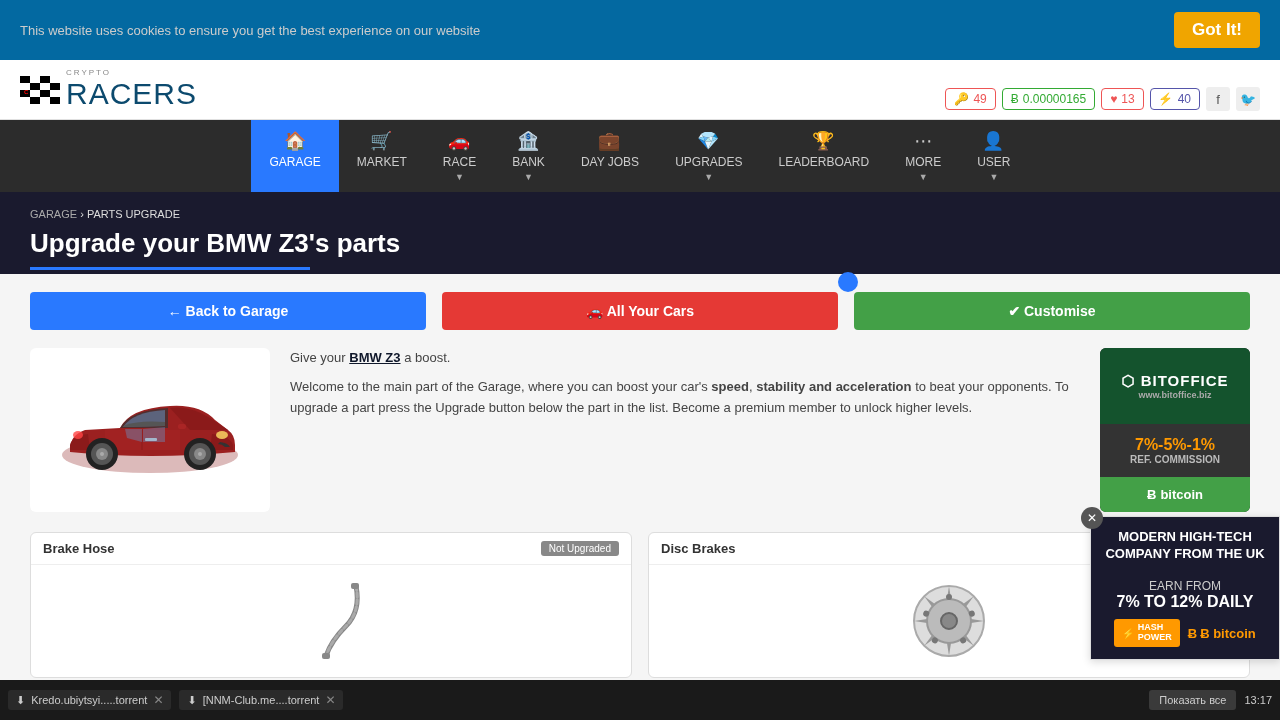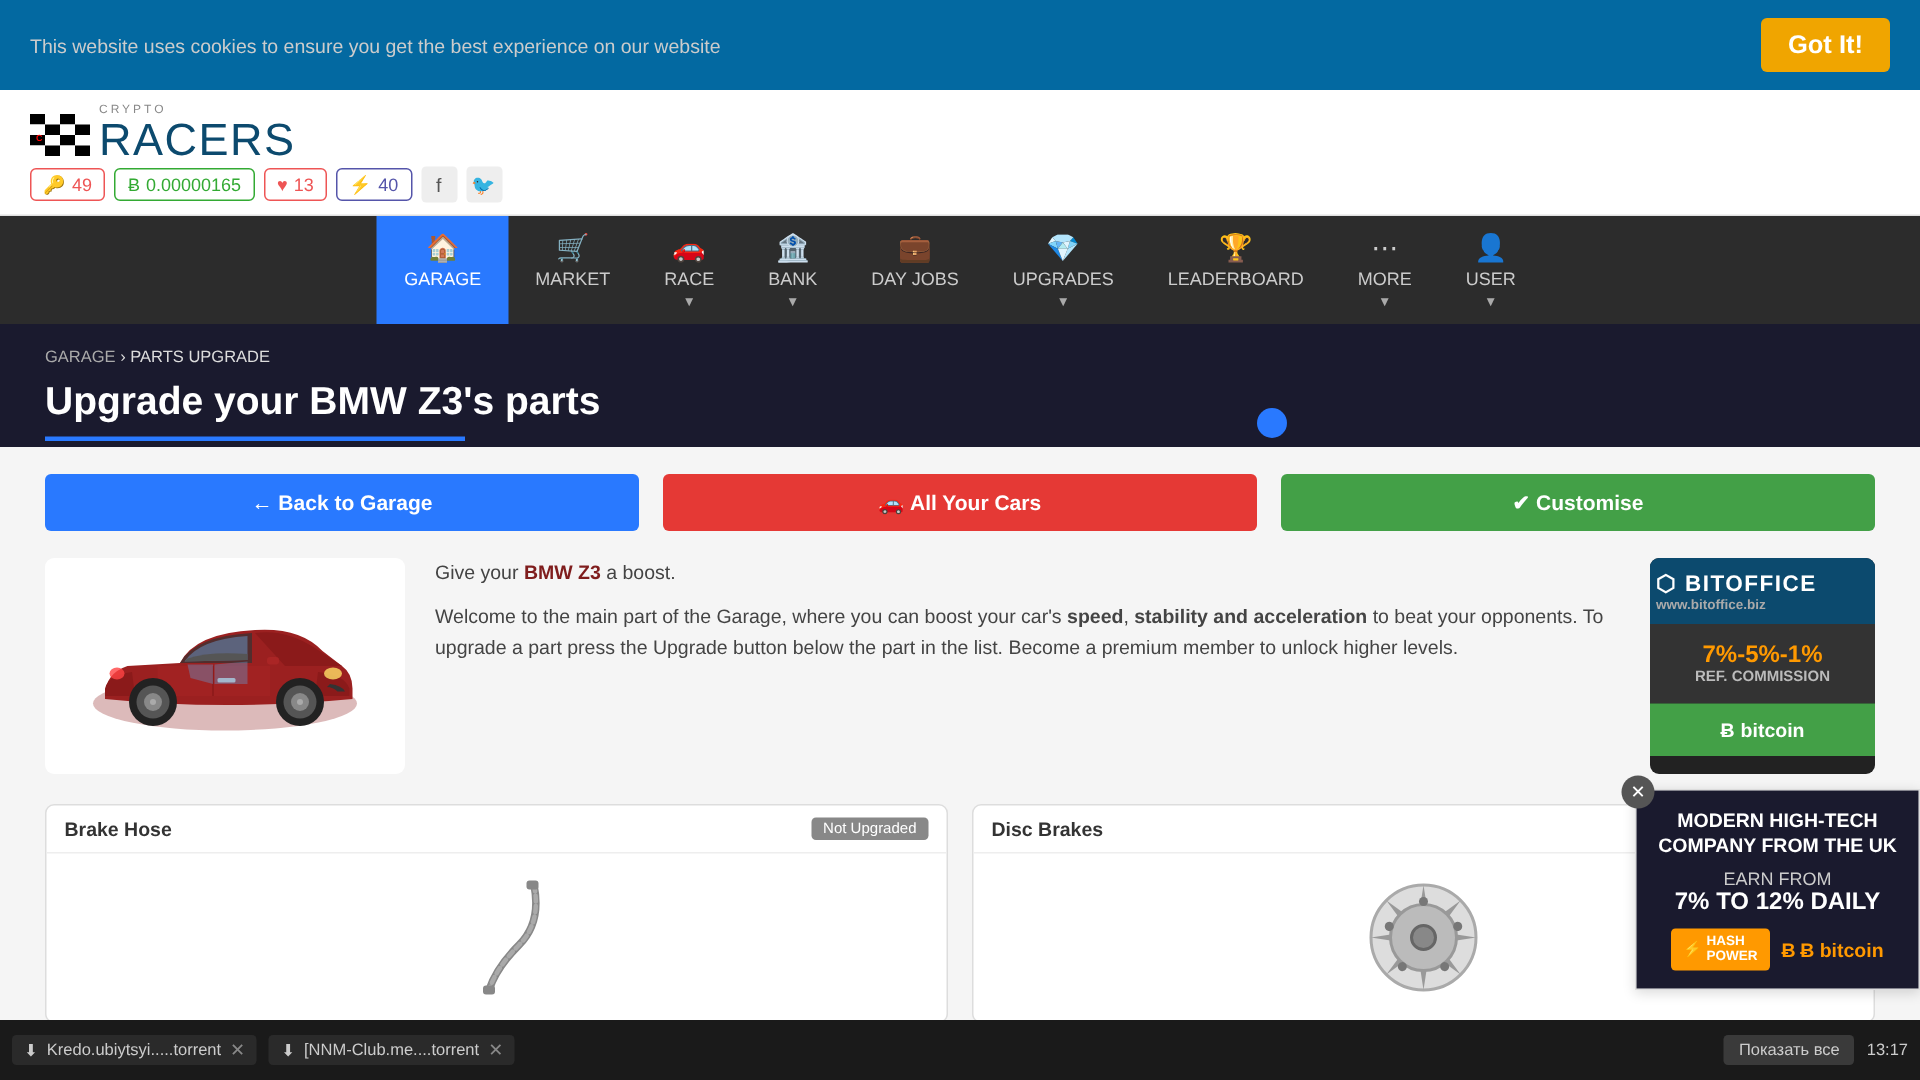--- a/index.html
+++ b/index.html
@@ -25,24 +25,23 @@
       font-size: 17px;
       font-weight: bold;
       white-space: nowrap;
     }
 
     
     .header {
       background: #fff;
       padding: 8px 20px;
       display: flex;
-      align-items: flex-start;
+      align-items: flex-end;
       justify-content: space-between;
       border-bottom: 1px solid #e0e0e0;
-      flex-direction: column;
     }
     .logo {
       display: flex;
       align-items: center;
     }
     .logo-text {
       font-size: 30px;
       font-weight: normal;
       color: #0c4a6e;
       letter-spacing: 1px;
@@ -176,37 +175,39 @@
     }
     
     .car-desc {
       flex: 1;
       font-size: 13px;
       color: #444;
       line-height: 1.6;
     }
     .car-desc .car-name {
       font-weight: bold;
-      color: #7f1d1d;
+      color: #0f172a;
+      text-decoration: underline;
     }
     .ad-box {
       width: 150px;
       flex-shrink: 0;
       background: #222;
       border-radius: 6px;
       overflow: hidden;
       display: flex;
       flex-direction: column;
       align-items: center;
       padding: 0;
     }
     .ad-header {
-      background: #0c4a6e;
+      background: #14532d;
       width: 100%;
-      padding: 8px 4px;
+      text-align: center;
+      padding: 24px 4px;
       color: #fff;
       font-size: 12px;
       font-weight: bold;
     }
     .ad-logo {
       font-size: 15px;
       font-weight: bold;
       color: #fff;
       letter-spacing: 1px;
     }
@@ -324,21 +325,21 @@
       font-size: 11px;
       color: #333;
       background: #1a1a2e;
       color: #fff;
     }
     .floating-ad-title {
       font-size: 13px;
       font-weight: bold;
       text-align: center;
       color: #fff;
-      margin-bottom: 6px;
+      margin-bottom: 16px;
       line-height: 1.3;
     }
     .floating-ad-earn {
       text-align: center;
       font-size: 12px;
       color: #ccc;
       margin: 4px 0;
     }
     .floating-ad-earn b { color: #fff; font-size: 16px; }
     .floating-ad-logos {

